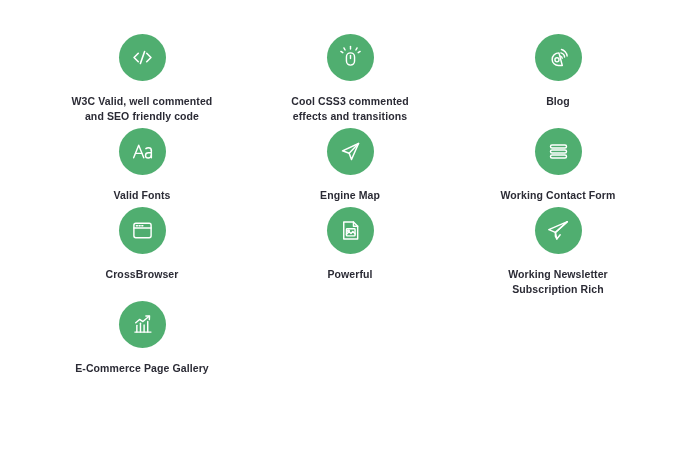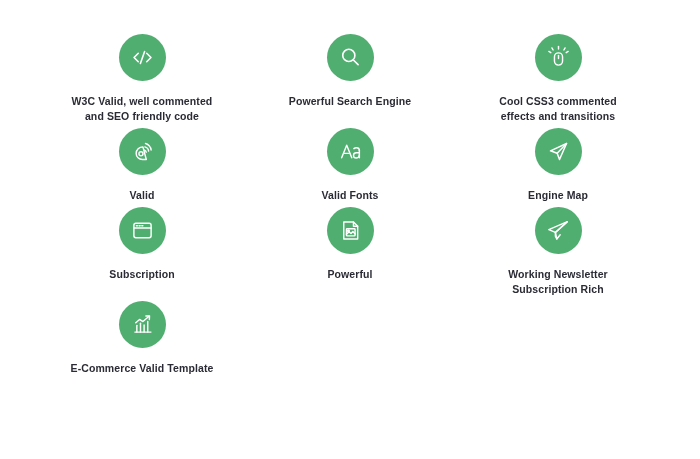--- a/index.html
+++ b/index.html
@@ -75,31 +75,20 @@
           <polyline points="11,11 6,16 11,21"></polyline>
           <polyline points="21,11 26,16 21,21"></polyline>
           <line x1="18.5" y1="9" x2="13.5" y2="23"></line>
         </svg>
       </span>
     </div>
     <div class="feature-label">W3C Valid, well commented
 and SEO friendly code</div>
   </div>
 
-  <div class="feature-item">
-    <div class="icon-circle">
-      <span>
-        <svg viewBox="0 0 32 32" fill="none" stroke="#ffffff" stroke-width="1.9" stroke-linecap="round" stroke-linejoin="round">
-          <circle cx="14" cy="13.5" r="7.2"></circle>
-          <line x1="19.4" y1="18.9" x2="25" y2="24.5"></line>
-        </svg>
-      </span>
-    </div>
-    <div class="feature-label">Powerful Search Engine</div>
-  </div>
 
   <div class="feature-item">
     <div class="icon-circle">
       <span>
         <svg viewBox="0 0 32 32" fill="none" stroke="#ffffff" stroke-width="1.7" stroke-linecap="round" stroke-linejoin="round">
           <rect x="11.2" y="10.5" width="9.6" height="14.5" rx="4.8"></rect>
           <line x1="16" y1="13.6" x2="16" y2="17.2"></line>
           <line x1="8.2" y1="4.6" x2="9.6" y2="7.1"></line>
           <line x1="16" y1="3.0" x2="16" y2="5.9"></line>
           <line x1="23.8" y1="4.6" x2="22.4" y2="7.1"></line>
@@ -117,21 +106,21 @@
       <span>
         <svg viewBox="0 0 32 32" fill="none" stroke="#ffffff" stroke-width="1.7" stroke-linecap="round" stroke-linejoin="round">
           <path d="M16.5 10.5 C 12 10.5 8.5 14 8.5 18.3 C 8.5 22.6 12 25.5 15.8 25.5 L 20.5 25.5 Z"></path>
           <circle cx="14.2" cy="18.8" r="2.4"></circle>
           <path d="M19.5 6.5 C 22.5 7 26 10.5 26.2 14.2"></path>
           <path d="M18.8 10.5 C 20.9 11 23 13 23.2 15.5"></path>
           <path d="M18.2 14.3 C 19.3 14.7 20.2 15.6 20.4 16.8"></path>
         </svg>
       </span>
     </div>
-    <div class="feature-label">Valid</div>
+    <div class="feature-label">Blog</div>
   </div>
 
   <div class="feature-item">
     <div class="icon-circle">
       <span>
         <svg viewBox="0 0 32 32" fill="none" stroke="#ffffff" stroke-width="1.7" stroke-linecap="round" stroke-linejoin="round">
           <polyline points="5.5,23.5 11.5,8.5 17.5,23.5"></polyline>
           <line x1="7.8" y1="18.2" x2="15.2" y2="18.2"></line>
           <path d="M26.5 14.8 C 26.5 12.7 24.9 11.6 23.1 11.6 C 21.8 11.6 20.7 12.0 20.0 12.6"></path>
           <line x1="26.5" y1="14.8" x2="26.5" y2="23.5"></line>
@@ -147,34 +136,46 @@
       <span>
         <svg viewBox="0 0 32 32" fill="none" stroke="#ffffff" stroke-width="1.8" stroke-linecap="round" stroke-linejoin="round">
           <path d="M25.5 6.5 L 6.5 15.2 L 14.4 18.0 L 17.2 25.5 Z"></path>
           <line x1="14.4" y1="18.0" x2="25.5" y2="6.5"></line>
         </svg>
       </span>
     </div>
     <div class="feature-label">Engine Map</div>
   </div>
 
+  <div class="feature-item">
+    <div class="icon-circle">
+      <span>
+        <svg viewBox="0 0 32 32" fill="none" stroke="#ffffff" stroke-width="1.7" stroke-linecap="round" stroke-linejoin="round">
+          <rect x="6.5" y="8.2" width="19" height="3.6" rx="1.8"></rect>
+          <rect x="6.5" y="14.2" width="19" height="3.6" rx="1.8"></rect>
+          <rect x="6.5" y="20.2" width="19" height="3.6" rx="1.8"></rect>
+        </svg>
+      </span>
+    </div>
+    <div class="feature-label">Working Contact Form</div>
+  </div>
 
   <div class="feature-item">
     <div class="icon-circle">
       <span>
         <svg viewBox="0 0 32 32" fill="none" stroke="#ffffff" stroke-width="1.7" stroke-linecap="round" stroke-linejoin="round">
           <rect x="5.8" y="7.5" width="20.4" height="17" rx="2.2"></rect>
           <line x1="5.8" y1="13.0" x2="26.2" y2="13.0"></line>
           <line x1="8.8" y1="10.3" x2="10.0" y2="10.3"></line>
           <line x1="12.0" y1="10.3" x2="13.2" y2="10.3"></line>
           <line x1="15.2" y1="10.3" x2="16.4" y2="10.3"></line>
         </svg>
       </span>
     </div>
-    <div class="feature-label">Subscription</div>
+    <div class="feature-label">CrossBrowser</div>
   </div>
 
   <div class="feature-item">
     <div class="icon-circle">
       <span>
         <svg viewBox="0 0 32 32" fill="none" stroke="#ffffff" stroke-width="1.7" stroke-linecap="round" stroke-linejoin="round">
           <path d="M8.0 6.0 L 19.5 6.0 L 24.5 11.0 L 24.5 26.0 L 8.0 26.0 Z"></path>
           <polyline points="19.5,6.0 19.5,11.0 24.5,11.0"></polyline>
           <rect x="11.2" y="14.0" width="10.2" height="8.4" rx="0.9"></rect>
           <polyline points="11.2,20.4 14.3,17.4 16.6,19.6 18.8,17.2 21.4,20.0"></polyline>
@@ -207,16 +208,16 @@
           <line x1="7.0" y1="25.0" x2="26.0" y2="25.0"></line>
           <line x1="9.3" y1="25.0" x2="9.3" y2="17.0"></line>
           <line x1="13.6" y1="25.0" x2="13.6" y2="14.5"></line>
           <line x1="17.9" y1="25.0" x2="17.9" y2="16.5"></line>
           <line x1="22.2" y1="25.0" x2="22.2" y2="12.5"></line>
           <polyline points="8.0,14.0 12.5,10.0 16.5,12.5 23.8,6.2"></polyline>
           <polyline points="20.0,6.0 24.3,5.8 24.1,10.2"></polyline>
         </svg>
       </span>
     </div>
-    <div class="feature-label">E-Commerce Valid Template</div>
+    <div class="feature-label">E-Commerce Page Gallery</div>
   </div>
 
 </div>
 
 </body></html>

